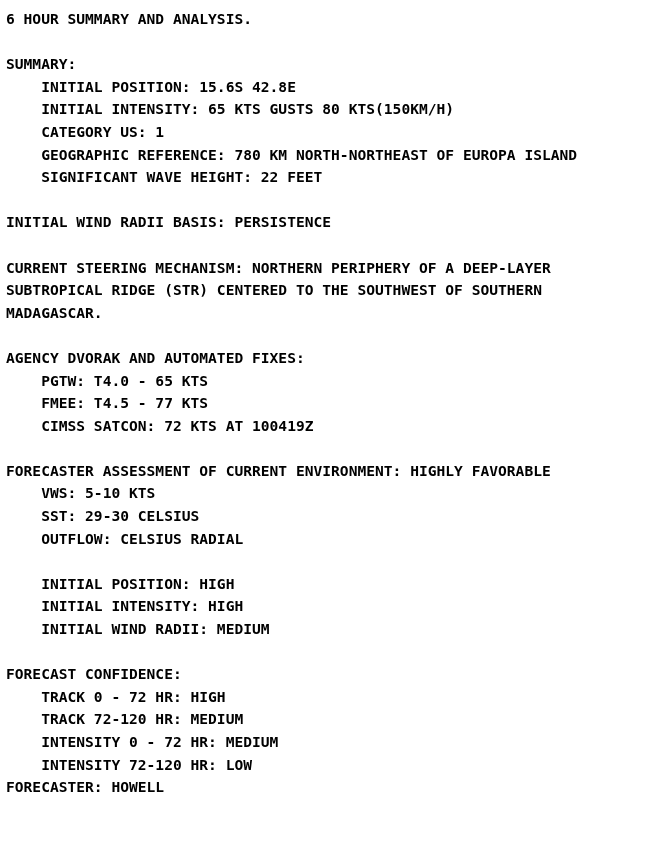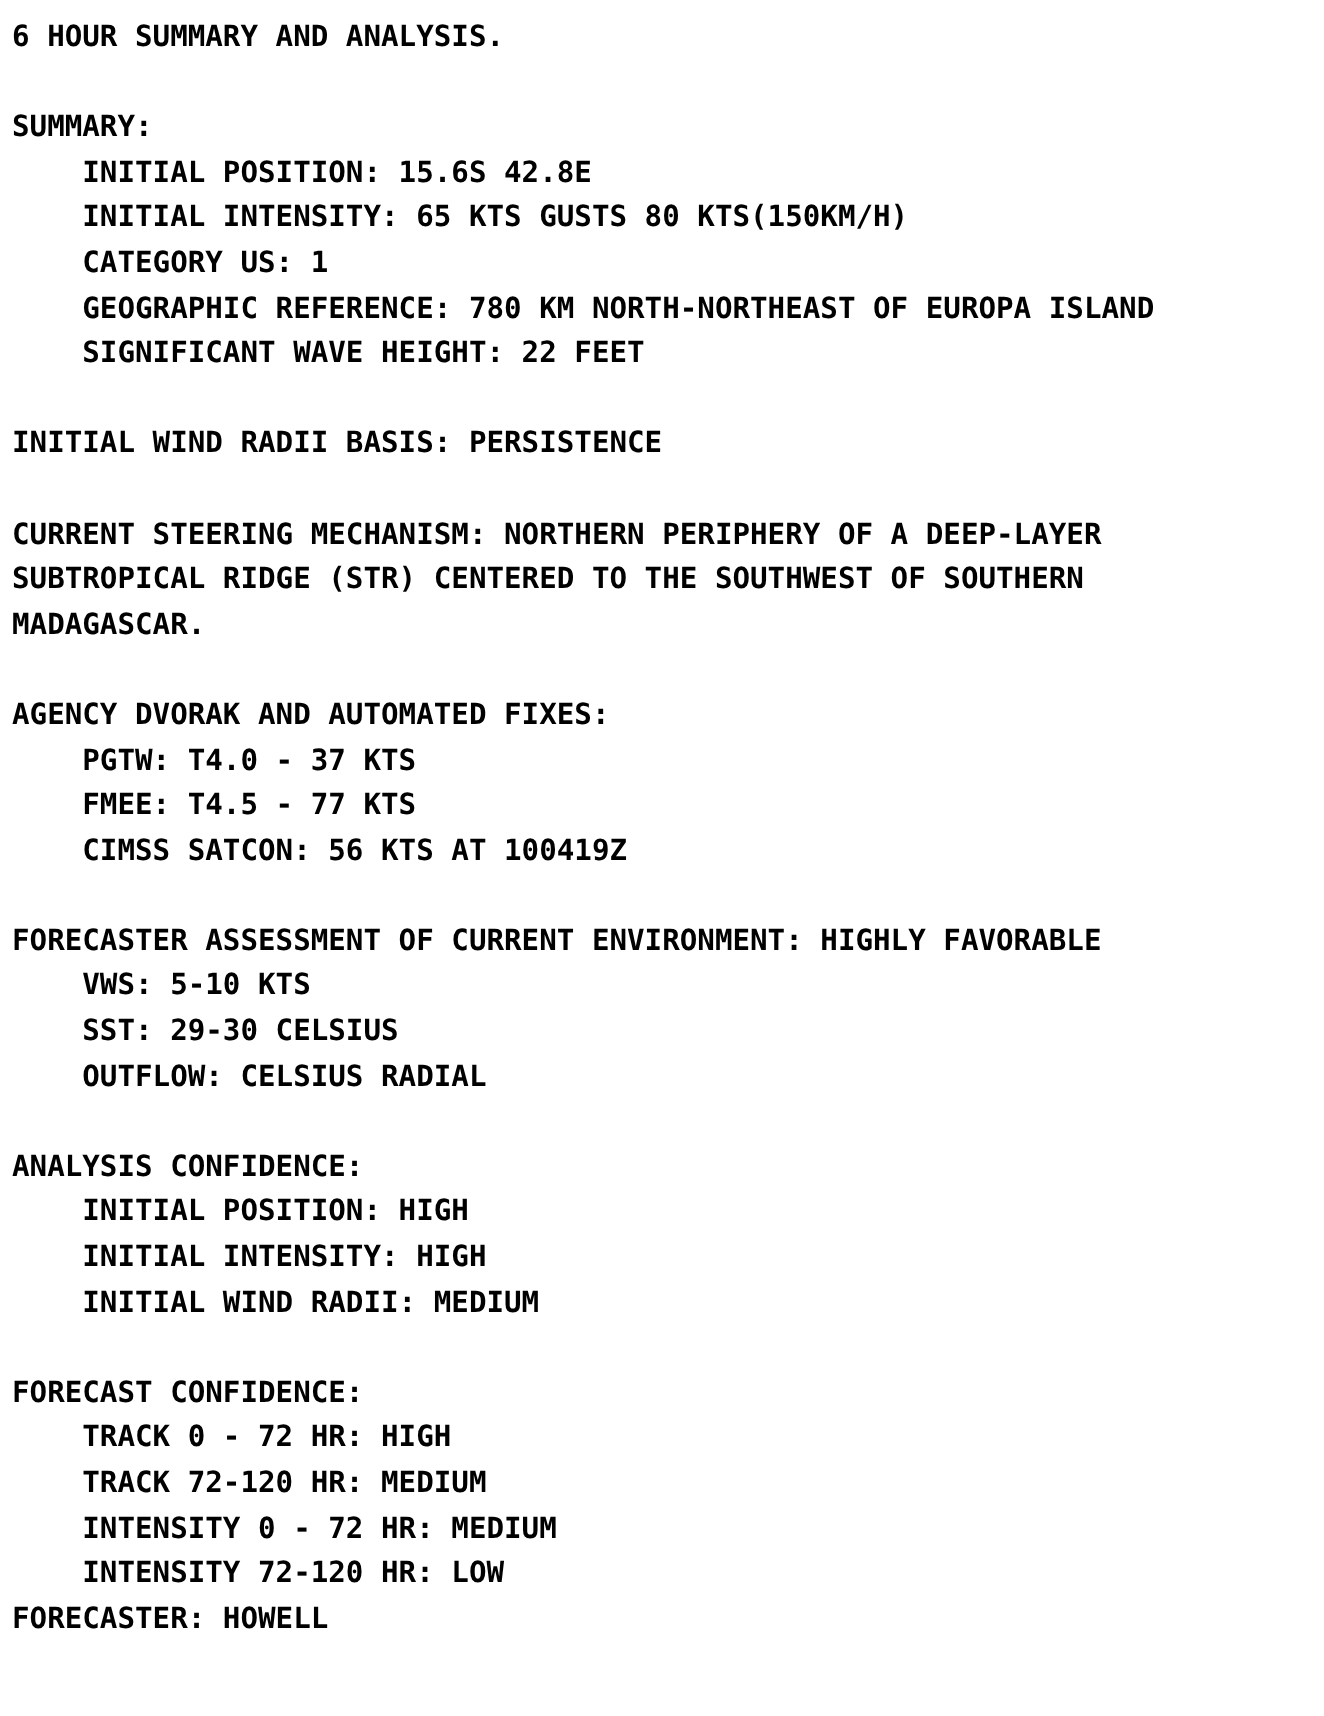--- a/index.html
+++ b/index.html
@@ -44,30 +44,29 @@
   <div class="line">    GEOGRAPHIC REFERENCE: 780 KM NORTH-NORTHEAST OF EUROPA ISLAND</div>
   <div class="line">    SIGNIFICANT WAVE HEIGHT: 22 FEET</div>
   <div class="line blank"></div>
   <div class="line">INITIAL WIND RADII BASIS: PERSISTENCE</div>
   <div class="line blank"></div>
   <div class="line">CURRENT STEERING MECHANISM: NORTHERN PERIPHERY OF A DEEP-LAYER</div>
   <div class="line">SUBTROPICAL RIDGE (STR) CENTERED TO THE SOUTHWEST OF SOUTHERN</div>
   <div class="line">MADAGASCAR.</div>
   <div class="line blank"></div>
   <div class="line">AGENCY DVORAK AND AUTOMATED FIXES:</div>
-  <div class="line">    PGTW: T4.0 - 37 KTS</div>
+  <div class="line">    PGTW: T4.0 - 65 KTS</div>
   <div class="line">    FMEE: T4.5 - 77 KTS</div>
-  <div class="line">    CIMSS SATCON: 56 KTS AT 100419Z</div>
+  <div class="line">    CIMSS SATCON: 72 KTS AT 100419Z</div>
   <div class="line blank"></div>
   <div class="line">FORECASTER ASSESSMENT OF CURRENT ENVIRONMENT: HIGHLY FAVORABLE</div>
   <div class="line">    VWS: 5-10 KTS</div>
   <div class="line">    SST: 29-30 CELSIUS</div>
   <div class="line">    OUTFLOW: CELSIUS RADIAL</div>
   <div class="line blank"></div>
-  <div class="line">ANALYSIS CONFIDENCE:</div>
   <div class="line">    INITIAL POSITION: HIGH</div>
   <div class="line">    INITIAL INTENSITY: HIGH</div>
   <div class="line">    INITIAL WIND RADII: MEDIUM</div>
   <div class="line blank"></div>
   <div class="line">FORECAST CONFIDENCE:</div>
   <div class="line">    TRACK 0 - 72 HR: HIGH</div>
   <div class="line">    TRACK 72-120 HR: MEDIUM</div>
   <div class="line">    INTENSITY 0 - 72 HR: MEDIUM</div>
   <div class="line">    INTENSITY 72-120 HR: LOW</div>
   <div class="line">FORECASTER: HOWELL</div>

